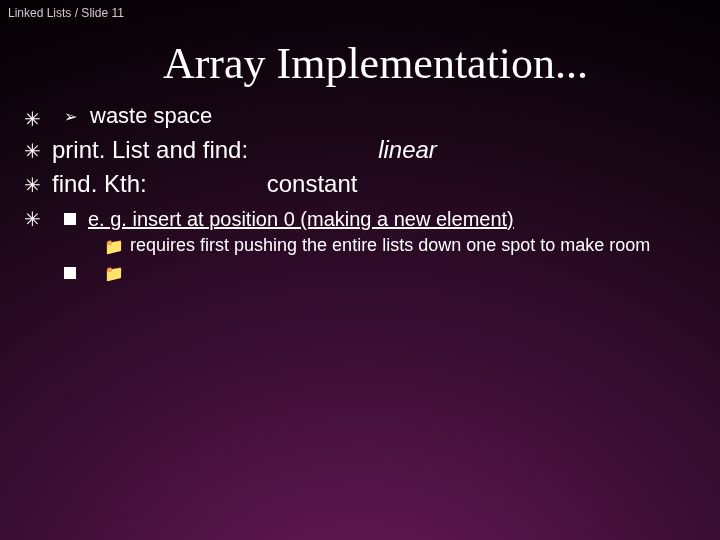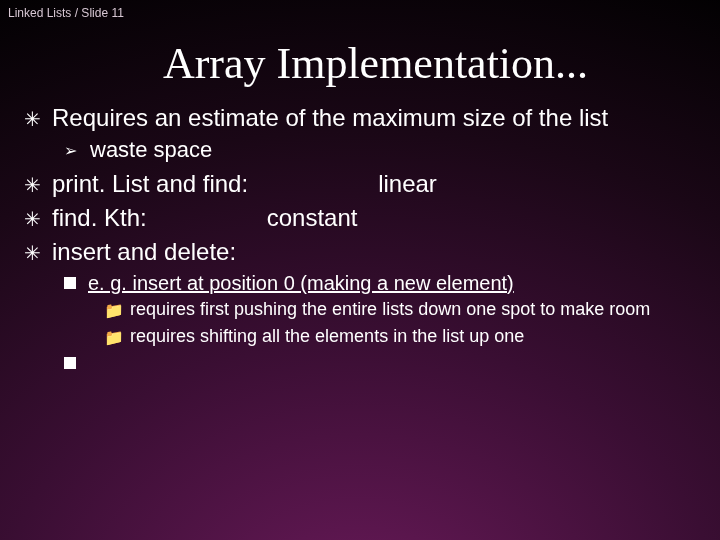--- a/index.html
+++ b/index.html
@@ -90,37 +90,36 @@
     position: absolute;
     left: 82px;
     top: 3px;
     font-size: 16px;
   }
   .row {
     display: flex;
   }
   .label-col { white-space: nowrap; text-align: right; }
   .val-col { }
-  .v1 { padding-left: 130px; }
+  .v1 { padding-left: 130px; font-style: italic; }
   .v2 { padding-left: 120px; }
   .v3 { padding-left: 10px; }
 </style>
 </head>
 <body>
 <div class="slide">
 
   <div class="breadcrumb">Linked Lists / Slide 11</div>
 
   <h1 class="title">Array Implementation...</h1>
 
   <div class="content">
 
     <div class="lvl1">
       <span class="bullet">✳</span>
-      <span>Requires an estimate of the maximum size of the list</span>
     </div>
 
     <div class="lvl2">
       <span class="bullet">➢</span>
       <span>waste space</span>
     </div>
 
     <div class="lvl1 row">
       <span class="bullet">✳</span>
       <span class="label-col">print. List and find:</span>
@@ -128,37 +127,35 @@
     </div>
 
     <div class="lvl1 row">
       <span class="bullet">✳</span>
       <span class="label-col">find. Kth:</span>
       <span class="val-col v2">constant</span>
     </div>
 
     <div class="lvl1 row">
       <span class="bullet">✳</span>
-      <span class="label-col">insert and delete:</span>
     </div>
 
     <div class="lvl3">
       <span class="bullet"></span>
       <span>e. g. insert at position 0 (making a new element)</span>
     </div>
 
     <div class="lvl4">
       <span class="bullet">📁</span>
       <span>requires first pushing the entire lists down one spot to make room</span>
     </div>
 
 
     <div class="lvl4">
       <span class="bullet">📁</span>
-      <span>requires shifting all the elements in the list up one</span>
     </div>
 
     <div class="lvl3">
       <span class="bullet"></span>
     </div>
 
   </div>
 </div>
 
 </body></html>

